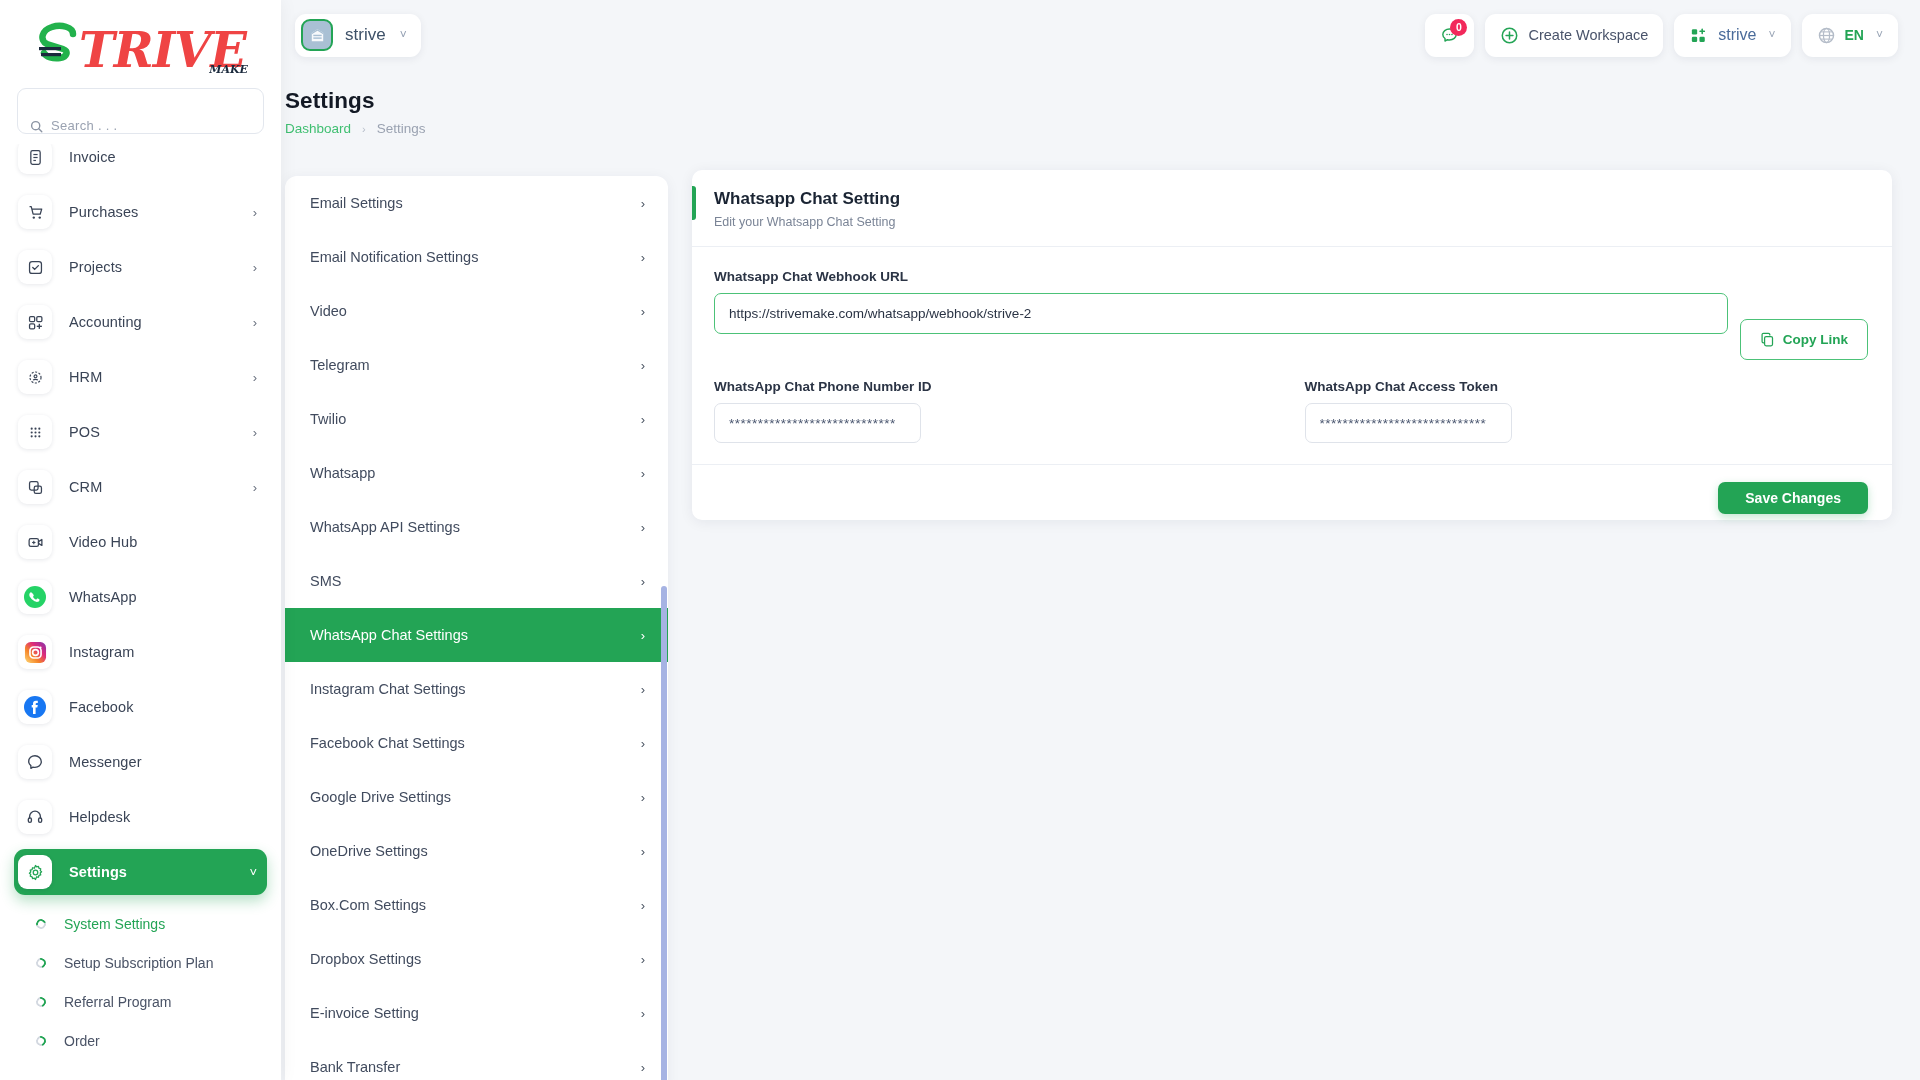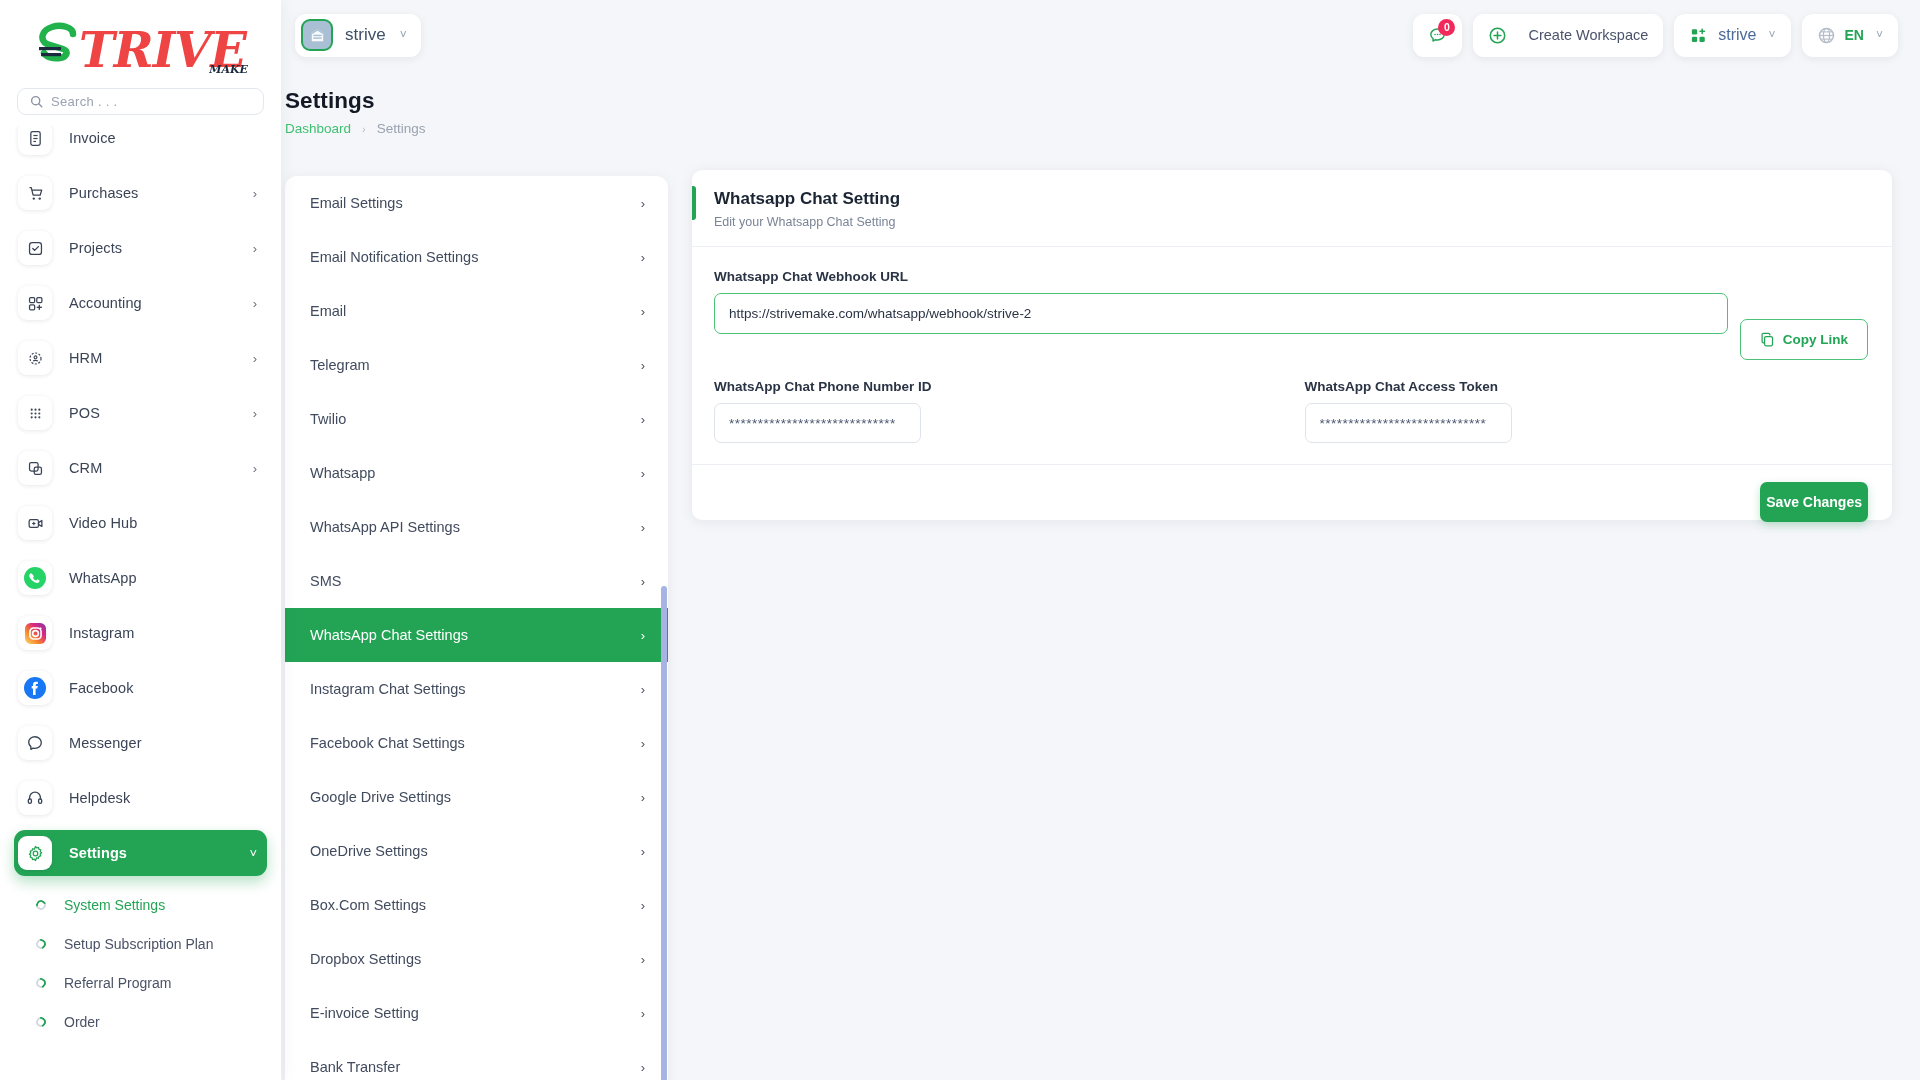--- a/index.html
+++ b/index.html
@@ -34,24 +34,24 @@
   .logo-make {
     font-family: "DejaVu Serif", serif;
     font-weight: bold; font-style: italic;
     font-size: 11px; color: #1b2a3d;
     position: absolute; right: 0; bottom: -2px;
   }
   .logo-sub-wrap { position: relative; padding-right: 2px; }
 
   #searchbox {
     margin: 0 17px 10px 17px;
-    height: 27px;
+    height: 46px;
     border: 1px solid #e3e7ee;
     border-radius: 9px;
-    display: flex; align-items: center;
+    display: flex; align-items: flex-end;
     padding: 0 12px;
     background: #fff;
   }
   #searchbox .ph {
     font-size: 13px; color: #9aa2b1; margin-left: 8px;
     letter-spacing: .3px;
   }
   #navlist {
     height: 980px;
     overflow: hidden;
@@ -154,21 +154,21 @@
   }
   .hbtn.sq { width: 49px; padding: 0; justify-content: center; position: relative; }
   .badge {
     position: absolute; top: 5px; right: 7px;
     min-width: 17px; height: 17px; border-radius: 9px;
     background: #f2295b; color: #fff;
     font-size: 10.5px; font-weight: 700;
     display: flex; align-items: center; justify-content: center;
     padding: 0 4px;
   }
-  .hbtn .lbl { margin-left: 21px; }
+  .hbtn .lbl { margin-left: 9px; }
   .hbtn .ws2 { margin-left: 10px; color: #4a6b9a; font-size: 16px; }
   .hbtn .cc { margin-left: 12px; color: #9aa5b6; font-size: 12px; }
   .hbtn .en { margin-left: 9px; color: #23a455; font-weight: 700; font-size: 14px; }
 
   
   #pagehead { position: absolute; left: 281px; top: 88px; z-index: 3; padding-left: 4px;}
   #pagetitle { font-size: 22.5px; font-weight: 700; color: #131925; letter-spacing: .1px;}
   #crumbs { margin-top: 7px; display: flex; align-items: center; font-size: 13.5px; }
   #crumbs .c1 { color: #3fbf71; cursor: pointer; }
   #crumbs .sep { color: #b6bdc9; margin: 0 11px; font-size: 11px; }
@@ -271,21 +271,21 @@
   }
   #card-foot {
     margin-top: 21px;
     border-top: 1px solid #eceff4;
     padding: 17px 24px;
     display: flex; justify-content: flex-end;
   }
   #save-btn {
     background: #23a455; color: #fff;
     border: none; border-radius: 7px;
-    height: 40px; padding: 0 6px;
+    height: 32px; padding: 0 27px;
     font-size: 14px; font-weight: 600;
     font-family: "Liberation Sans", sans-serif;
     cursor: pointer;
     box-shadow: 0 3px 9px rgba(35,164,85,.28);
   }
   svg { display: block; }
 </style>
 </head>
 <body>
 
@@ -603,21 +603,21 @@
 
     <div class="sl-item">
       <span>Email Settings</span>
       <span class="chev">›</span>
       </div>
     <div class="sl-item">
       <span>Email Notification Settings</span>
       <span class="chev">›</span>
       </div>
     <div class="sl-item">
-      <span>Email</span>
+      <span>Video</span>
       <span class="chev">›</span>
       </div>
     <div class="sl-item">
       <span>Telegram</span>
       <span class="chev">›</span>
       </div>
     <div class="sl-item">
       <span>Twilio</span>
       <span class="chev">›</span>
       </div>

